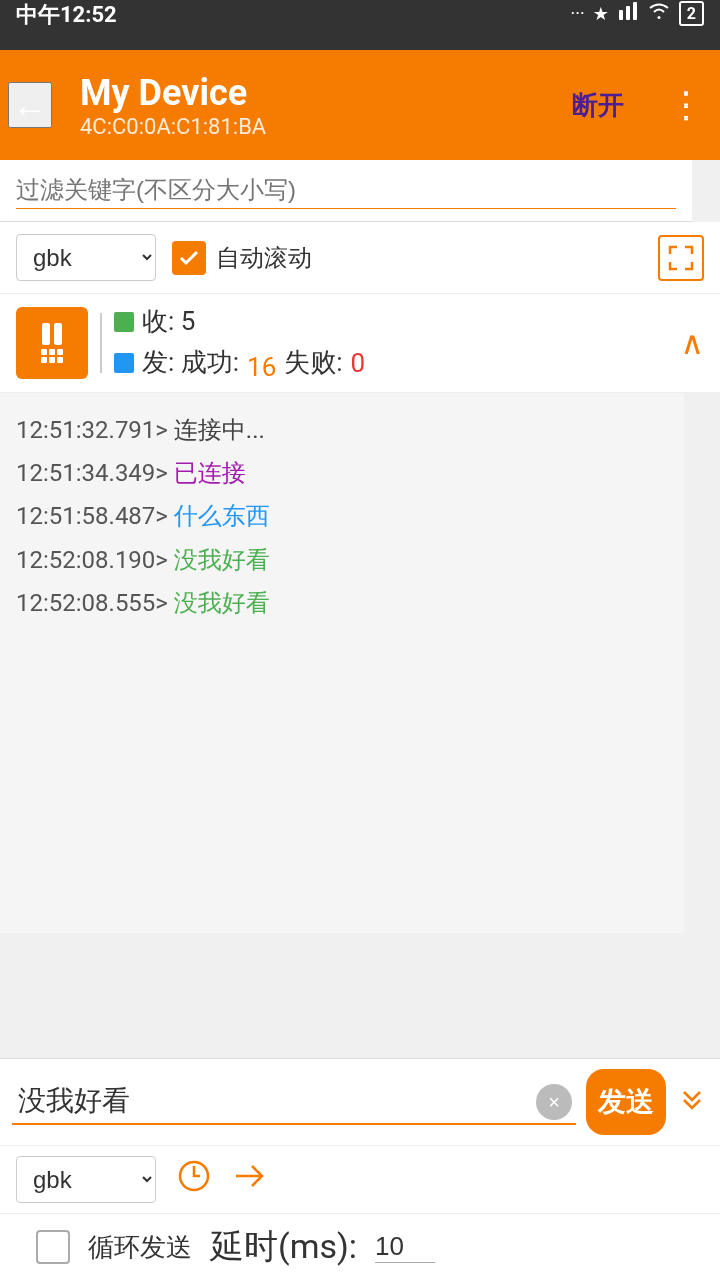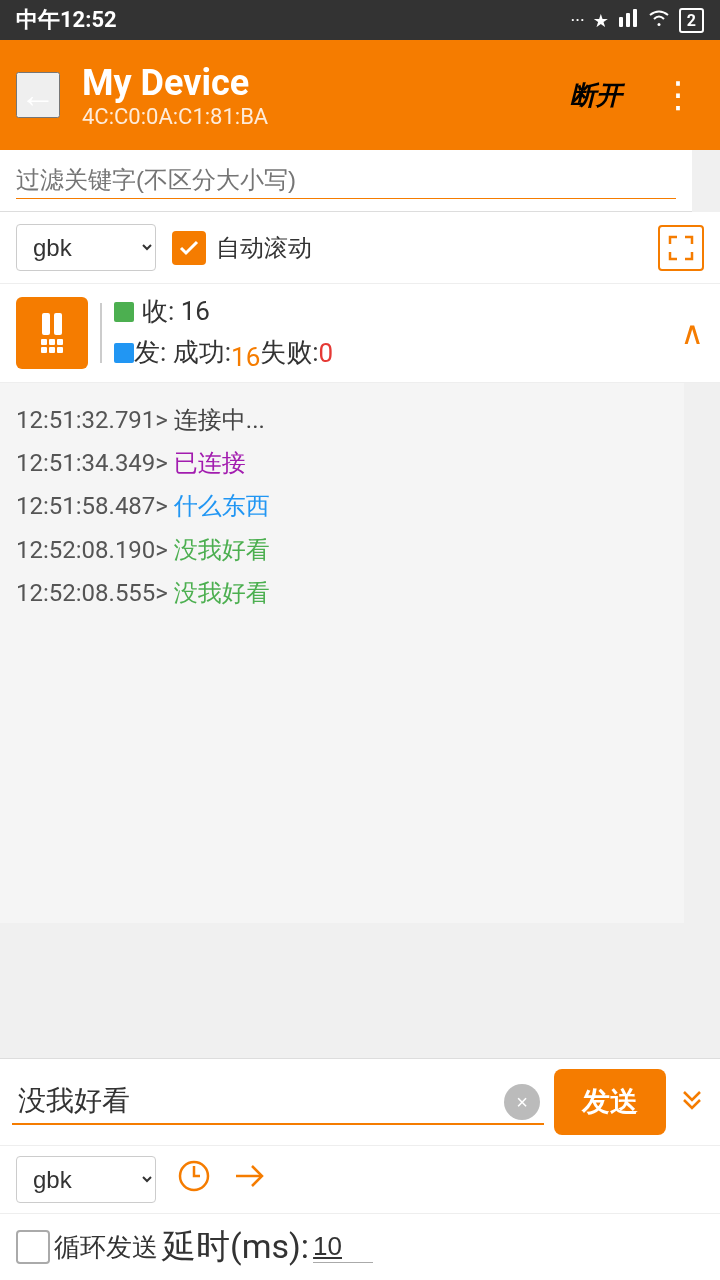--- a/index.html
+++ b/index.html
@@ -8,41 +8,41 @@
       width: 720px;
       min-height: 1280px;
       font-family: 'Roboto', Arial, sans-serif;
       background: #f0f0f0;
       overflow-x: hidden;
     }
 
     
     .status-bar {
       width: 720px;
-      height: 40px;
+      height: 50px;
       background: #333;
       display: flex;
-      align-items: center;
+      align-items: flex-start;
       justify-content: space-between;
       padding: 0 16px;
       color: white;
       font-size: 22px;
     }
     .status-bar .time { font-weight: bold; }
     .status-bar .icons { display: flex; align-items: center; gap: 8px; font-size: 18px; }
 
     
     .toolbar {
       width: 720px;
       height: 110px;
       background: #f57c00;
       display: flex;
       align-items: center;
-      padding: 0 16px;
-      gap: 22px;
+      padding: 0 8px;
+      gap: 28px;
     }
     .toolbar .back-btn {
       color: white;
       font-size: 36px;
       cursor: pointer;
       width: 44px;
       text-align: center;
     }
     .toolbar .title-block {
       flex: 1;
@@ -50,28 +50,27 @@
     .toolbar .title-block .device-name {
       color: white;
       font-size: 36px;
       font-weight: bold;
     }
     .toolbar .title-block .device-mac {
       color: rgba(255,255,255,0.85);
       font-size: 22px;
     }
     .toolbar .disconnect-btn {
-      color: #000000;
+      color: #4c1d95;
       font-size: 26px;
       font-weight: bold;
       background: none;
       border: none;
       cursor: pointer;
       padding: 8px;
-      font-style: italic;
     }
     .toolbar .more-btn {
       color: white;
       font-size: 36px;
       background: none;
       border: none;
       cursor: pointer;
       padding: 8px;
     }
 
@@ -200,20 +199,21 @@
       display: flex;
       align-items: center;
       gap: 8px;
       font-size: 26px;
       color: #333;
       margin-bottom: 4px;
     }
     .stat-send {
       display: flex;
       align-items: center;
+      gap: 8px;
       font-size: 26px;
       color: #333;
     }
     .stat-dot-green {
       width: 20px; height: 20px;
       background: #4caf50;
       border-radius: 2px;
     }
     .stat-dot-blue {
       width: 20px; height: 20px;
@@ -289,24 +289,24 @@
       font-size: 20px;
       cursor: pointer;
       display: flex;
       align-items: center;
       justify-content: center;
     }
     .send-btn {
       background: #f57c00;
       color: white;
       border: none;
-      border-radius: 8px;
+      border-radius: 18px;
       font-size: 28px;
       font-weight: bold;
-      padding: 14px 28px;
+      padding: 14px 12px;
       cursor: pointer;
     }
     .expand-btn {
       color: #f57c00;
       font-size: 32px;
       cursor: pointer;
       background: none;
       border: none;
     }
 
@@ -340,21 +340,22 @@
       background: none;
       border: none;
       cursor: pointer;
     }
 
     
     .loop-row {
       display: flex;
       align-items: center;
       padding: 10px 16px;
-      gap: 4px;
+      gap: 18px;
+      margin-left: 20px;
     }
     .loop-checkbox {
       width: 34px;
       height: 34px;
       border: 2px solid #aaa;
       border-radius: 4px;
       background: white;
       cursor: pointer;
     }
     .loop-label {
@@ -367,21 +368,20 @@
     }
     .delay-value {
       font-size: 26px;
       color: #333;
       border: none;
       border-bottom: 1px solid #aaa;
       width: 60px;
       text-align: left;
       background: transparent;
       outline: none;
-      text-decoration: underline;
     }
   </style>
 </head>
 <body>
 
 <div class="status-bar">
   <span class="time">中午12:52</span>
   <div class="icons">
     <span>···</span>
     <span>★</span>
@@ -458,21 +458,21 @@
         <div class="clear-dot"></div>
         <div class="clear-dot"></div>
     </div>
   </div>
 
   <div class="divider-v"></div>
 
   <div class="stats-info">
     <div class="stat-recv">
       <div class="stat-dot-green"></div>
-      <span>收: 16</span>
+      <span>收: 5</span>
     </div>
     <div class="stat-send">
       <div class="stat-dot-blue"></div>
       <span>发: 成功: </span>
         <span class="success-text">16</span>
       <span>失败: </span>
         <span class="fail-text">0</span>
     </div>
   </div>
 

